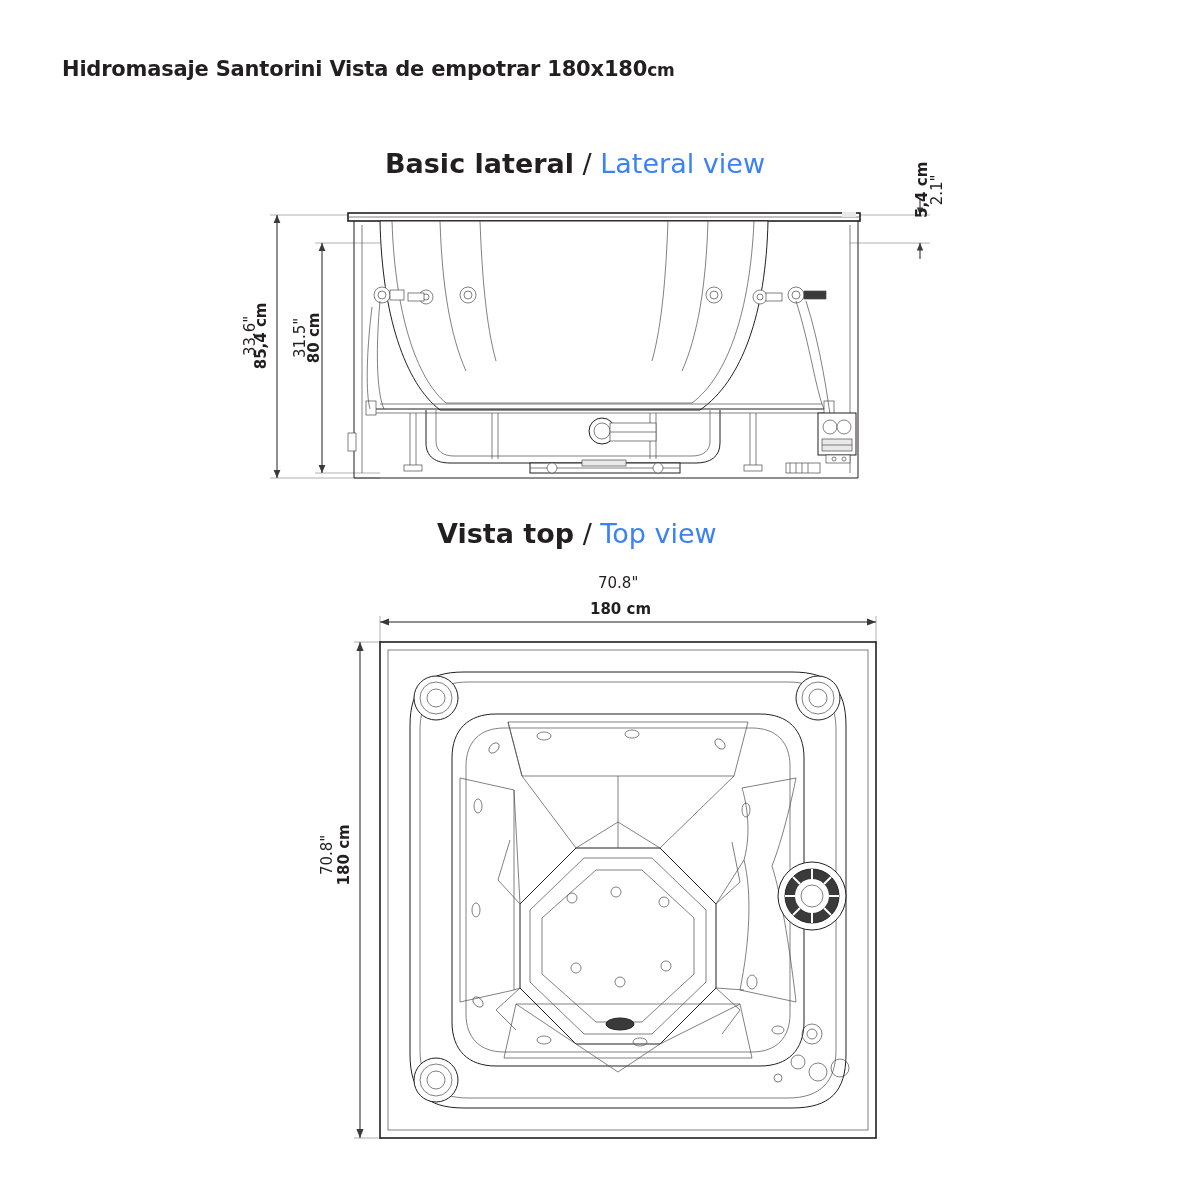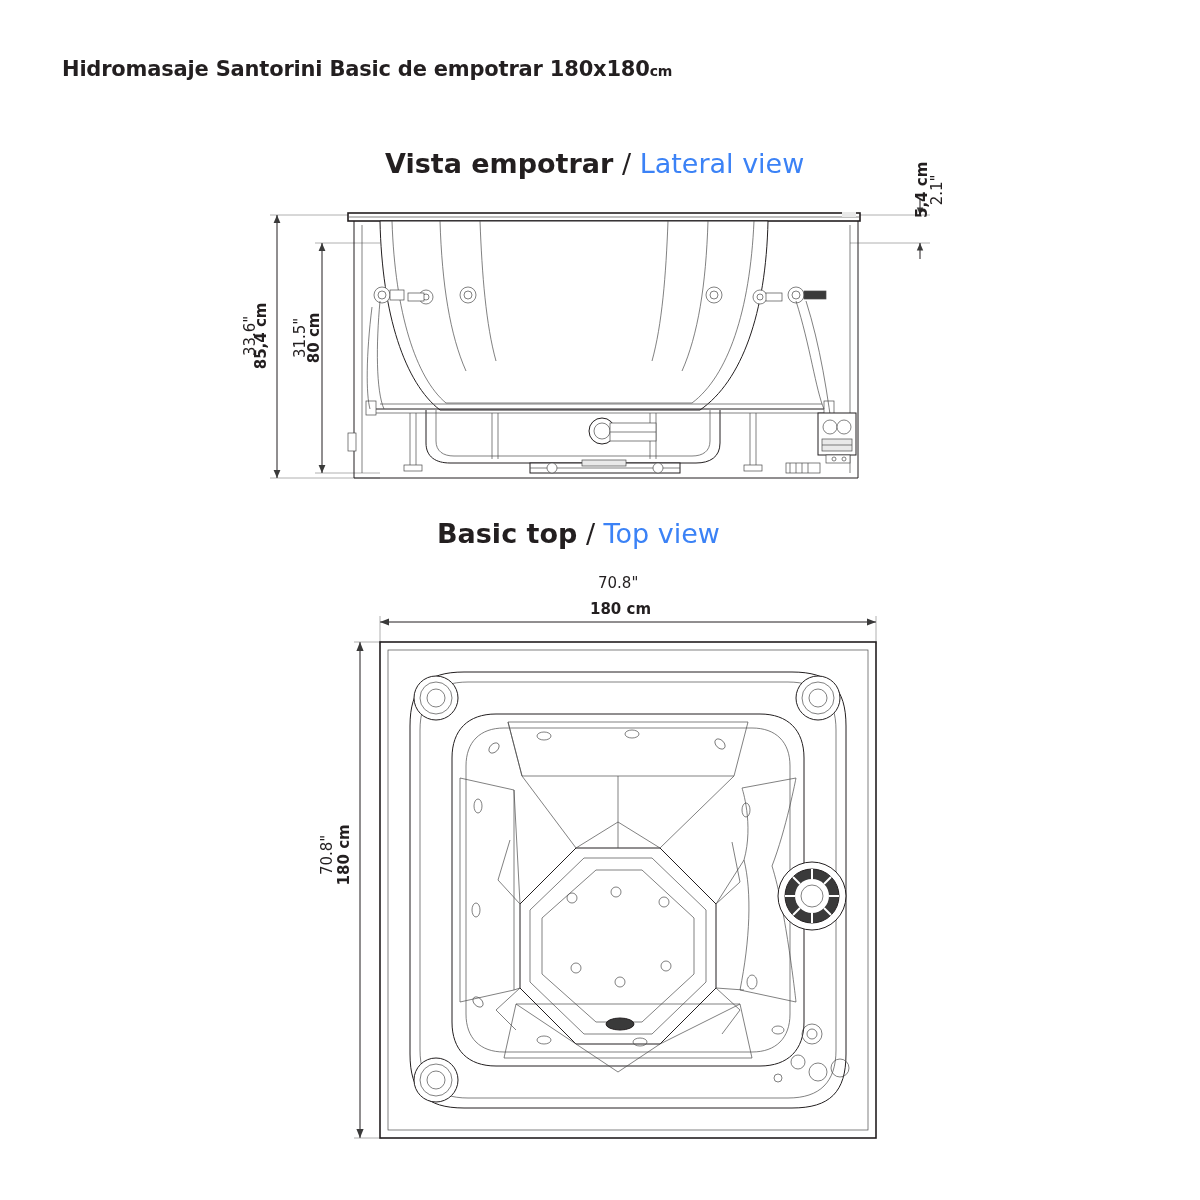--- a/index.html
+++ b/index.html
@@ -26,21 +26,21 @@
     position: absolute;
     left: 62px;
     top: 57px;
     font-size: 21px;
     font-weight: bold;
     letter-spacing: -0.2px;
     color: #231f20;
     white-space: nowrap;
   }
   .doc-title .unit {
-    font-size: 14px;
+    font-size: 17px;
     font-weight: bold;
   }
 
   
   .section-heading {
     position: absolute;
     font-size: 27px;
     white-space: nowrap;
     color: #231f20;
   }
@@ -84,25 +84,25 @@
   .fill-w { fill: #ffffff; }
   .fill-g { fill: #e9e9e9; }
   .fill-d { fill: #3a3a3a; }
 </style>
 </head>
 <body>
 
 <div class="page">
 
   <div class="doc-title">
-    <span>Hidromasaje Santorini Basic de empotrar 180x180</span><span class="unit">cm</span>
+    <span>Hidromasaje Santorini Vista de empotrar 180x180</span><span class="unit">cm</span>
   </div>
 
   <div class="section-heading" id="heading-lateral">
-    <span class="es">Vista empotrar</span><span class="sep"> / </span><span class="en">Lateral view</span>
+    <span class="es">Basic lateral</span><span class="sep"> / </span><span class="en">Lateral view</span>
   </div>
 
   <div class="drawing" id="lateral-drawing" style="left:230px; top:195px; width:720px; height:300px;">
     <svg width="720" height="300" viewBox="0 0 720 300" aria-hidden="true">
 
       <line class="ln-x" x1="40" y1="20" x2="150" y2="20"></line>
       <line class="ln-x" x1="40" y1="283" x2="150" y2="283"></line>
       <line class="ln-x" x1="85" y1="48" x2="150" y2="48"></line>
       <line class="ln-x" x1="85" y1="278" x2="150" y2="278"></line>
 
@@ -229,21 +229,21 @@
   <div class="dim vert" style="left:206px; top:328px; width:90px; text-align:center;">33.6"</div>
   <div class="dim vert bold" style="left:217px; top:328px; width:90px; text-align:center;">85,4 cm</div>
 
   <div class="dim vert" style="left:256px; top:330px; width:90px; text-align:center;">31.5"</div>
   <div class="dim vert bold" style="left:270px; top:330px; width:90px; text-align:center;">80 cm</div>
 
   <div class="dim vert" style="left:908px; top:182px; width:60px; text-align:center;">2.1"</div>
   <div class="dim vert bold" style="left:893px; top:182px; width:60px; text-align:center;">5,4 cm</div>
 
   <div class="section-heading" id="heading-top">
-    <span class="es">Basic top</span><span class="sep"> / </span><span class="en">Top view</span>
+    <span class="es">Vista top</span><span class="sep"> / </span><span class="en">Top view</span>
   </div>
 
   <div class="dim" style="left:598px; top:576px;">70.8"</div>
   <div class="dim bold" style="left:590px; top:602px;">180 cm</div>
 
   <div class="dim vert" style="left:283px; top:847px; width:90px; text-align:center;">70.8"</div>
   <div class="dim vert bold" style="left:300px; top:847px; width:90px; text-align:center;">180 cm</div>
 
   <div class="drawing" id="top-drawing" style="left:348px; top:610px; width:560px; height:560px;">
     <svg width="560" height="560" viewBox="0 0 560 560" aria-hidden="true">

